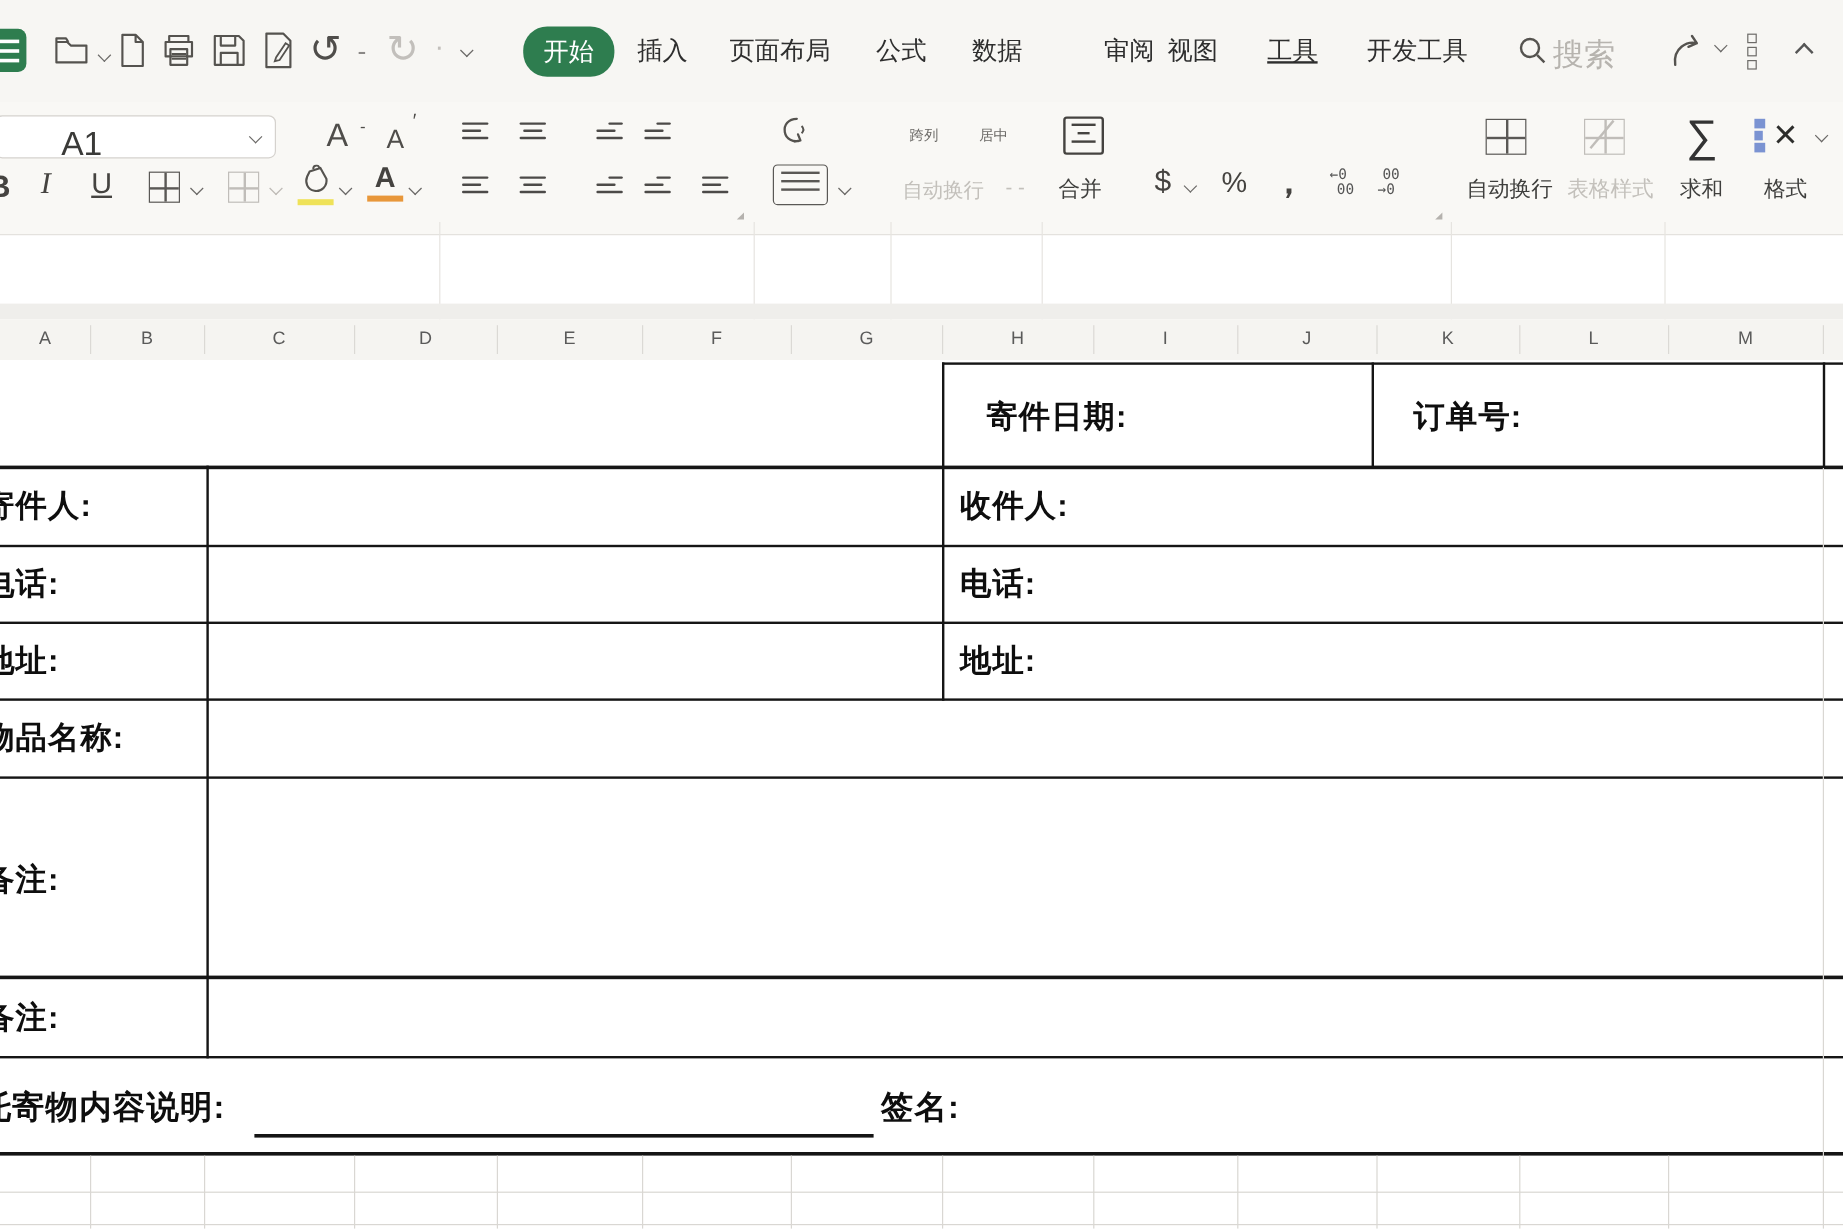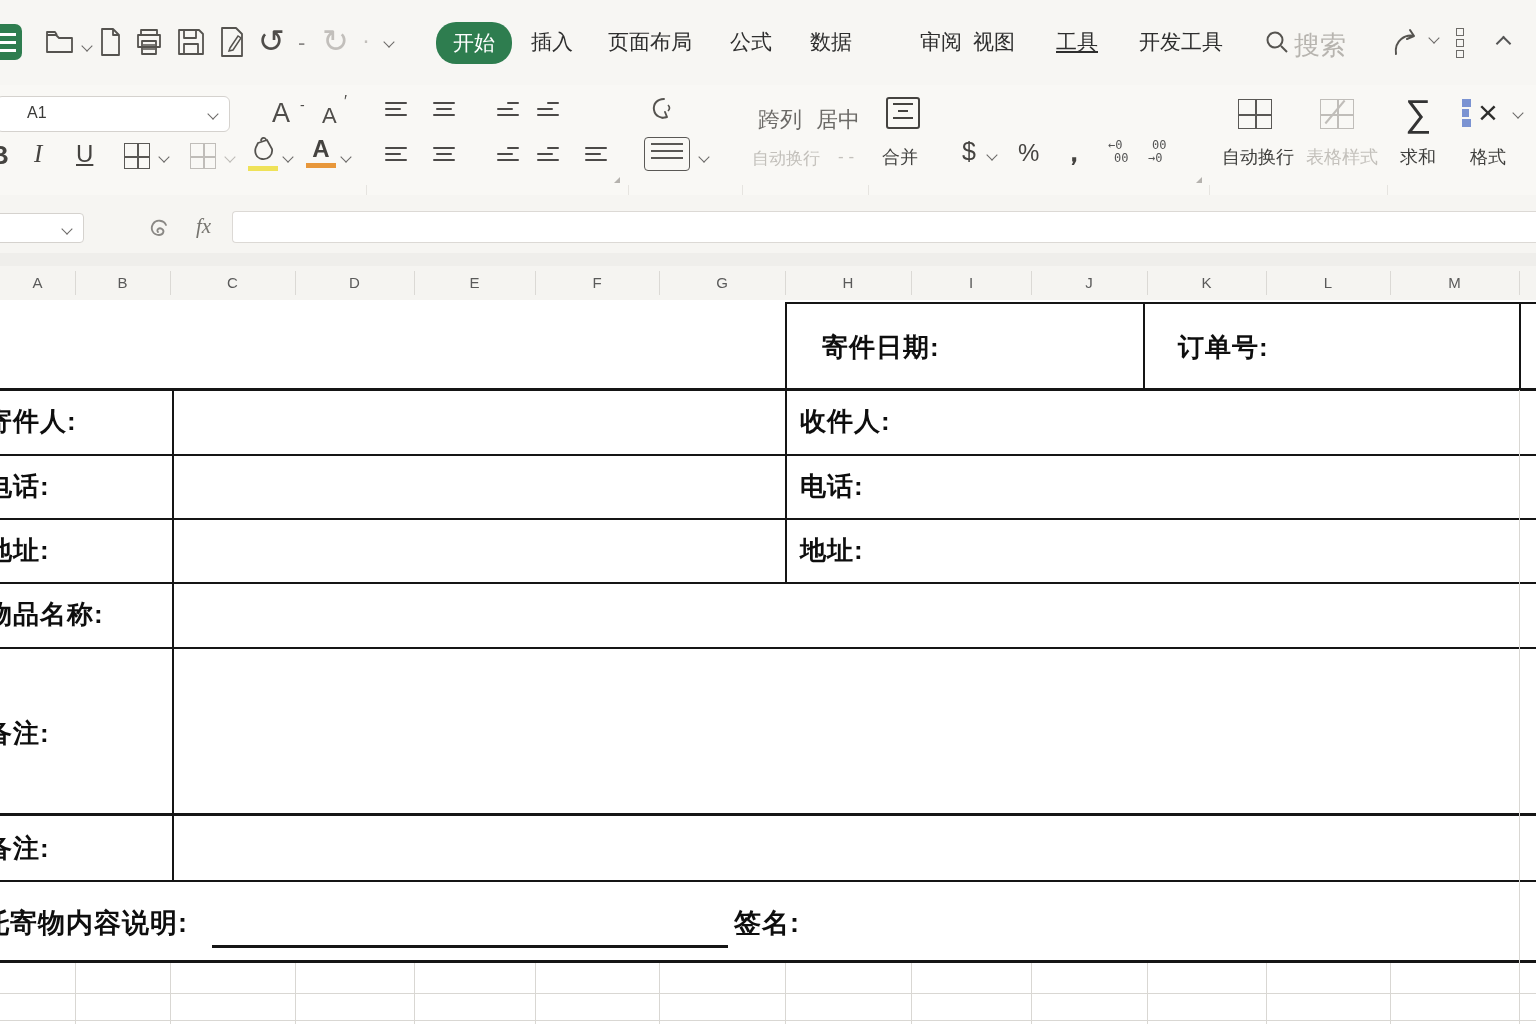--- a/index.html
+++ b/index.html
@@ -39,21 +39,21 @@
   
   .flabel{position:absolute;font-size:26px;font-weight:600;color:#0e0e0e;letter-spacing:1px;white-space:nowrap;}
   .hline{position:absolute;background:#151515;}
   .vline{position:absolute;background:#151515;}
   .gh{position:absolute;background:#d9d7d3;height:1px;}
   .gv{position:absolute;background:#d9d7d3;width:1px;}
   .hcell{position:absolute;top:0;height:34px;line-height:34px;text-align:center;font-size:15px;color:#5a5a5a;}
   .hsep{position:absolute;top:5px;height:24px;width:1px;background:#dbd9d5;}
   .rdiv{position:absolute;top:100px;height:82px;width:1px;background:#e6e4e0;}
   .combo{position:absolute;background:#fff;border:1.4px solid #d5d2ce;border-radius:6px;box-sizing:border-box;}
-  .minitxt{position:absolute;font-size:22px;color:#4a4a48;white-space:nowrap;}
+  .minitxt{position:absolute;font-size:12px;color:#4a4a48;white-space:nowrap;}
   .greytxt{position:absolute;font-size:17px;color:#c3c0bb;white-space:nowrap;}
   .launcher{position:absolute;width:0;height:0;border-bottom:6px solid #b5b2ae;border-left:6px solid transparent;}
   svg{display:block;}
 </style>
 </head>
 <body>
 
 <div class="screen">
 
   <div class="abs topbar">
@@ -124,21 +124,21 @@
       <div style="width:6px;height:6px;border:1.4px solid #6d6b68;margin-bottom:3px;"></div>
       <div style="width:6px;height:6px;border:1.4px solid #6d6b68;margin-bottom:3px;"></div>
       <div style="width:6px;height:6px;border:1.4px solid #6d6b68;"></div>
     </div>
     <span class="abs cu" style="left:1498px;top:38px;"></span>
   </div>
 
   <div class="abs ribbon">
 
     <div class="abs combo" style="left:-4px;top:11px;width:234px;height:36px;">
-      <span class="abs" style="left:30px;top:7px;font-size:16px;color:#3a3a38;text-align:right;">A1</span>
+      <span class="abs" style="left:54px;top:7px;font-size:28px;color:#3a3a38;text-align:right;">A1</span>
       <span class="abs cv" style="left:212px;top:13px;"></span>
     </div>
     <span class="abs it" style="left:272px;top:13px;font-size:27px;">A</span>
     <span class="abs" style="left:300px;top:12px;font-size:14px;color:#4f4d4a;">-</span>
     <span class="abs it" style="left:322px;top:18px;font-size:22px;">A</span>
     <span class="abs" style="left:344px;top:8px;font-size:16px;color:#4f4d4a;">′</span>
 
     <span class="abs" style="left:-10px;top:55px;font-size:26px;font-weight:bold;color:#454340;">B</span>
     <span class="abs" style="left:34px;top:55px;font-size:25px;font-style:italic;font-family:'Liberation Serif',serif;color:#454340;">I</span>
     <span class="abs" style="left:76px;top:55px;font-size:24px;text-decoration:underline;color:#454340;">U</span>
@@ -268,36 +268,20 @@
       <div style="width:9px;height:8px;background:#5b79c9;opacity:.8;"></div>
     </div>
     <span class="abs" style="left:1478px;top:8px;font-size:34px;color:#2e2e2c;">×</span>
     <span class="abs cv" style="left:1514px;top:24px;"></span>
     <span class="minitxt" style="left:1470px;top:60px;font-size:18px;color:#3f3f3d;">格式</span>
 
     <span class="launcher" style="left:614px;top:92px;"></span>
     <span class="launcher" style="left:1196px;top:92px;"></span>
   </div>
 
-  <div class="abs fbar">
-    <div class="abs fbar-inner"></div>
-    <div class="abs combo" style="left:-10px;top:18px;width:94px;height:30px;border-radius:4px;">
-      <span class="abs" style="left:10px;top:5px;font-size:16px;color:#333;"></span>
-      <span class="abs cv" style="left:72px;top:11px;"></span>
-    </div>
-    <div class="abs" style="left:146px;top:22px;">
-      <svg width="26" height="24" viewBox="0 0 26 24">
-          <path d="M20 8 C18 3 10 2 7 7 C4 12 7 18 13 18 C17 18 19 14 16 12 C13 10 10 13 12 15" fill="none" stroke="#8a8885" stroke-width="1.8" stroke-linecap="round"></path>
-        </svg>
-    </div>
-    <span class="abs" style="left:196px;top:19px;font-size:21px;color:#76746f;font-family:'Liberation Serif',serif;font-style:italic;">fx</span>
-    <div class="abs" style="left:232px;top:16px;width:1304px;height:32px;background:#fff;border:1.4px solid #dcd9d5;border-right:none;border-radius:4px 0 0 4px;box-sizing:border-box;">
-      <span></span>
-    </div>
-  </div>
 
   <div class="abs headband"></div>
   <div class="abs colheads">
     <span class="hcell" style="left:0px;width:75px;">A</span>
     <span class="hcell" style="left:75px;width:95px;">B</span>
     <span class="hcell" style="left:170px;width:125px;">C</span>
     <span class="hcell" style="left:295px;width:119px;">D</span>
     <span class="hcell" style="left:414px;width:121px;">E</span>
     <span class="hcell" style="left:535px;width:124px;">F</span>
     <span class="hcell" style="left:659px;width:126px;">G</span>

